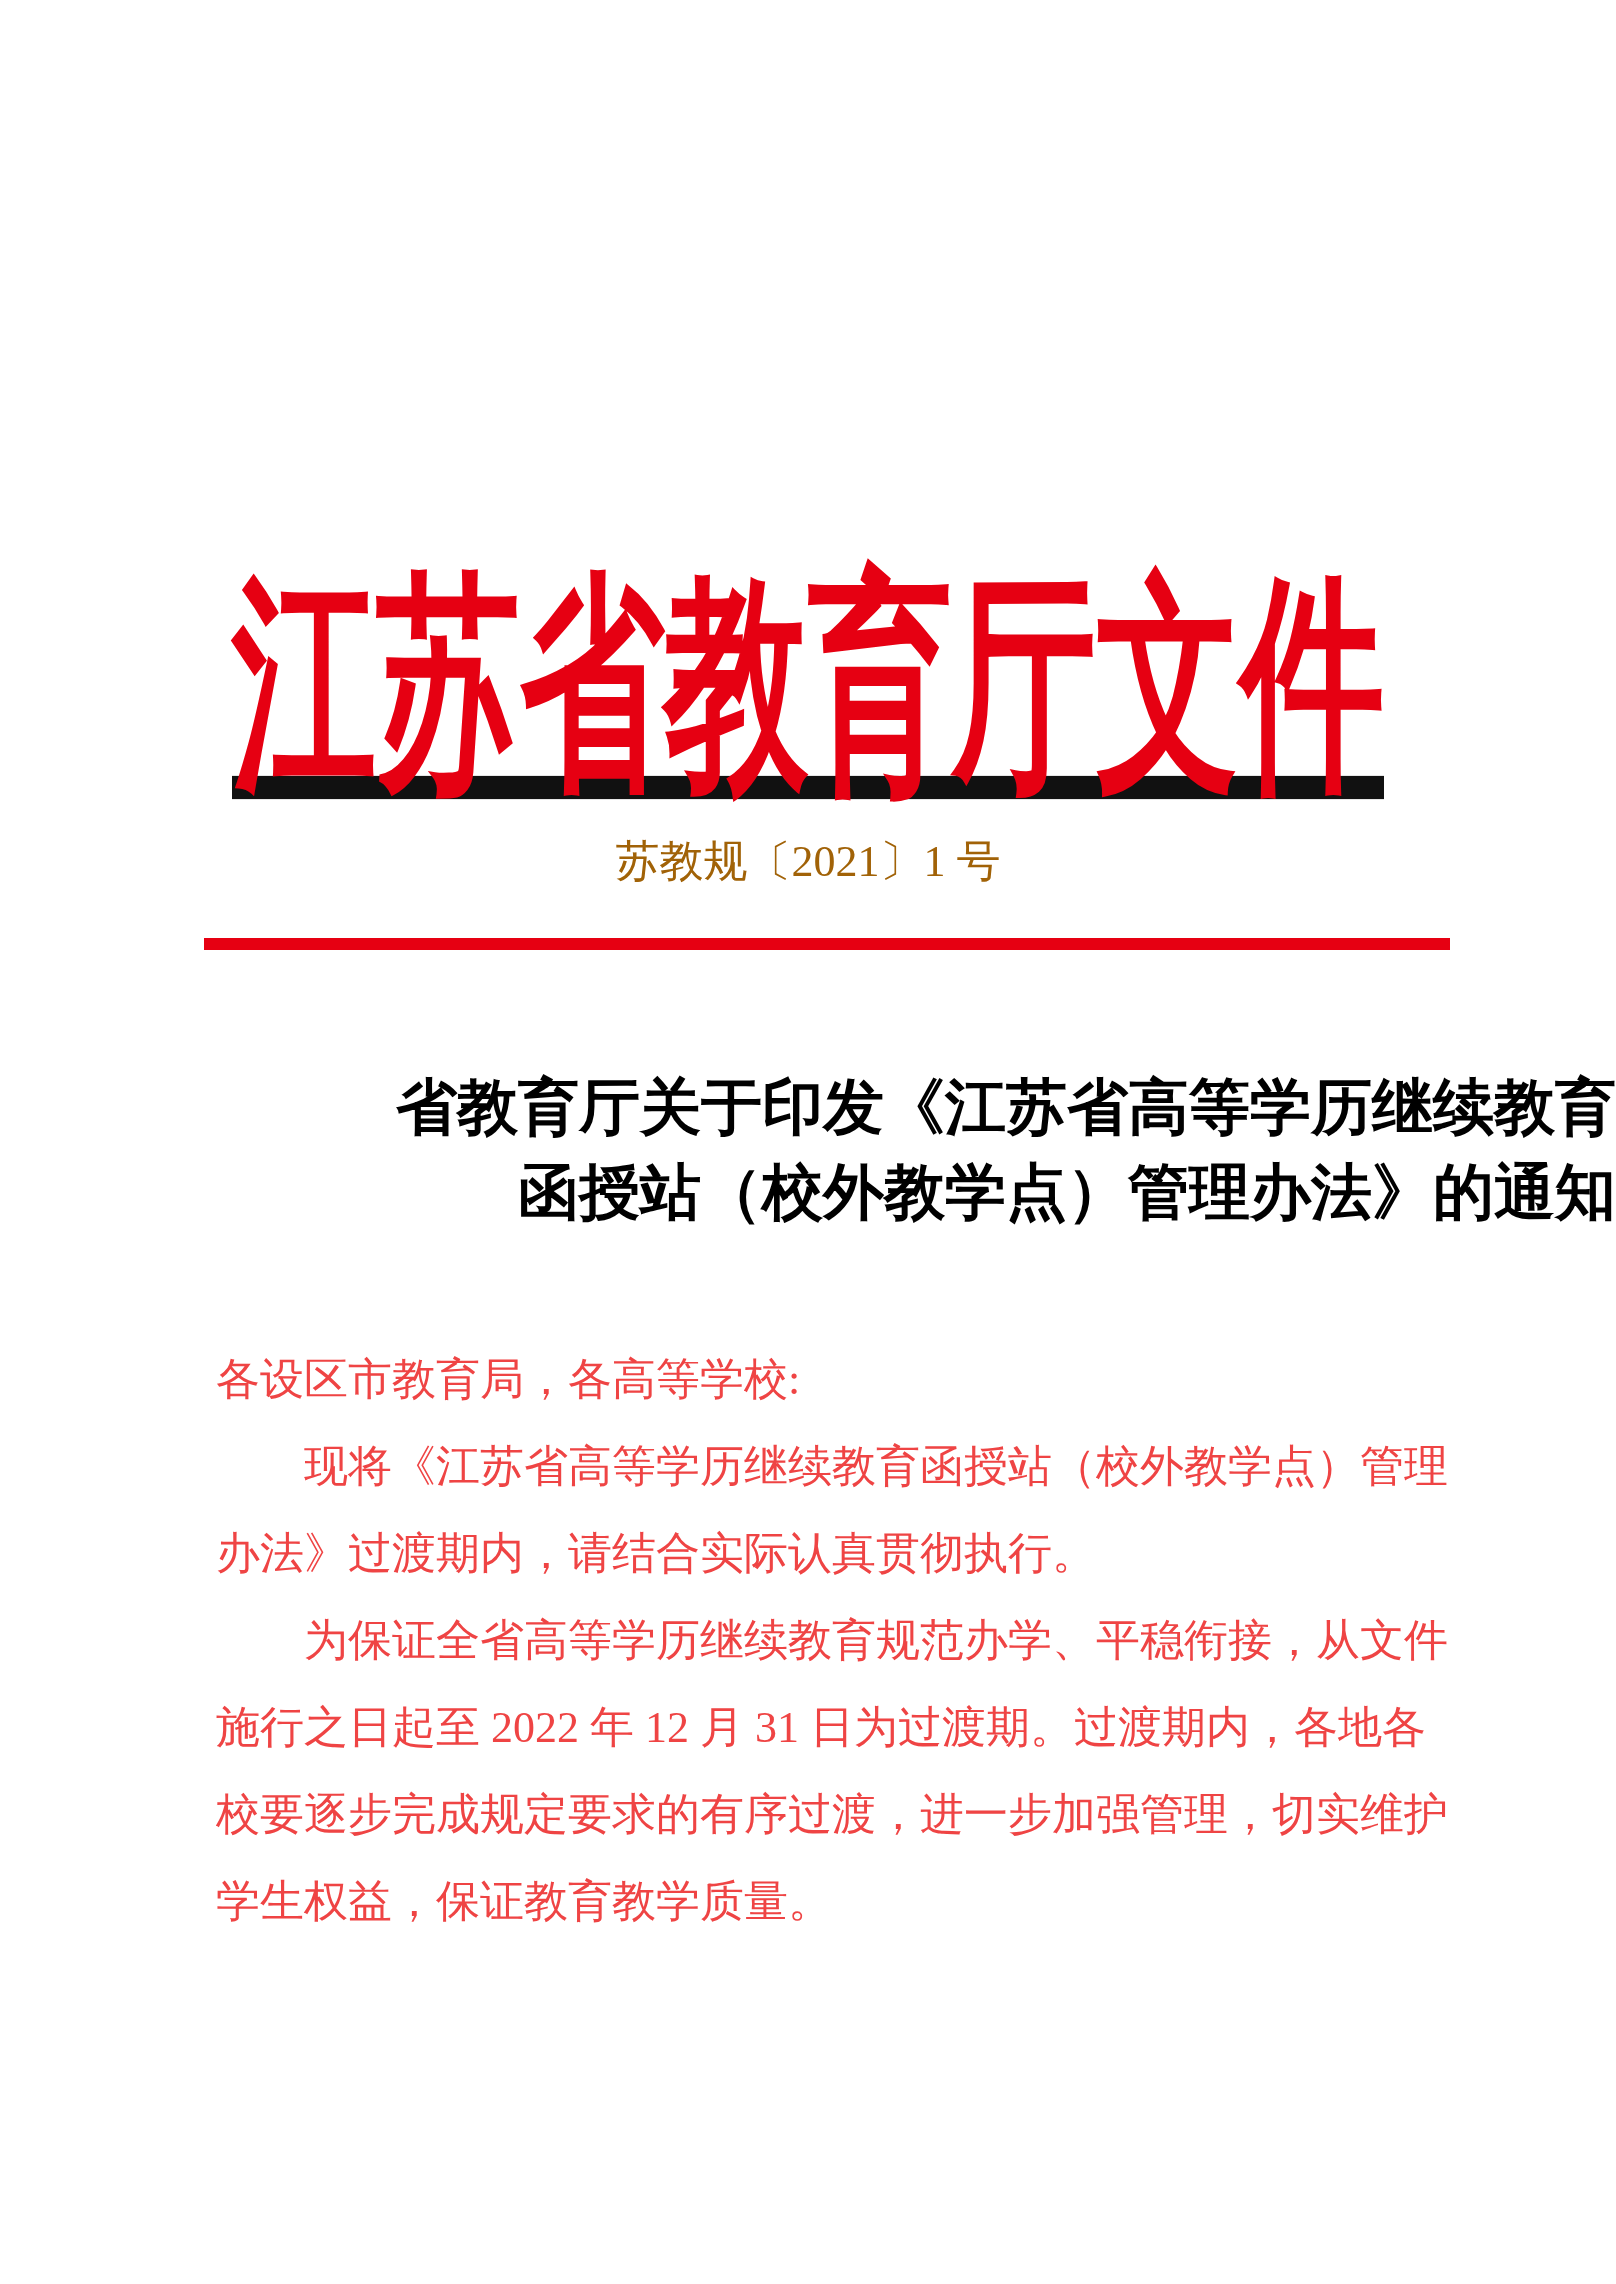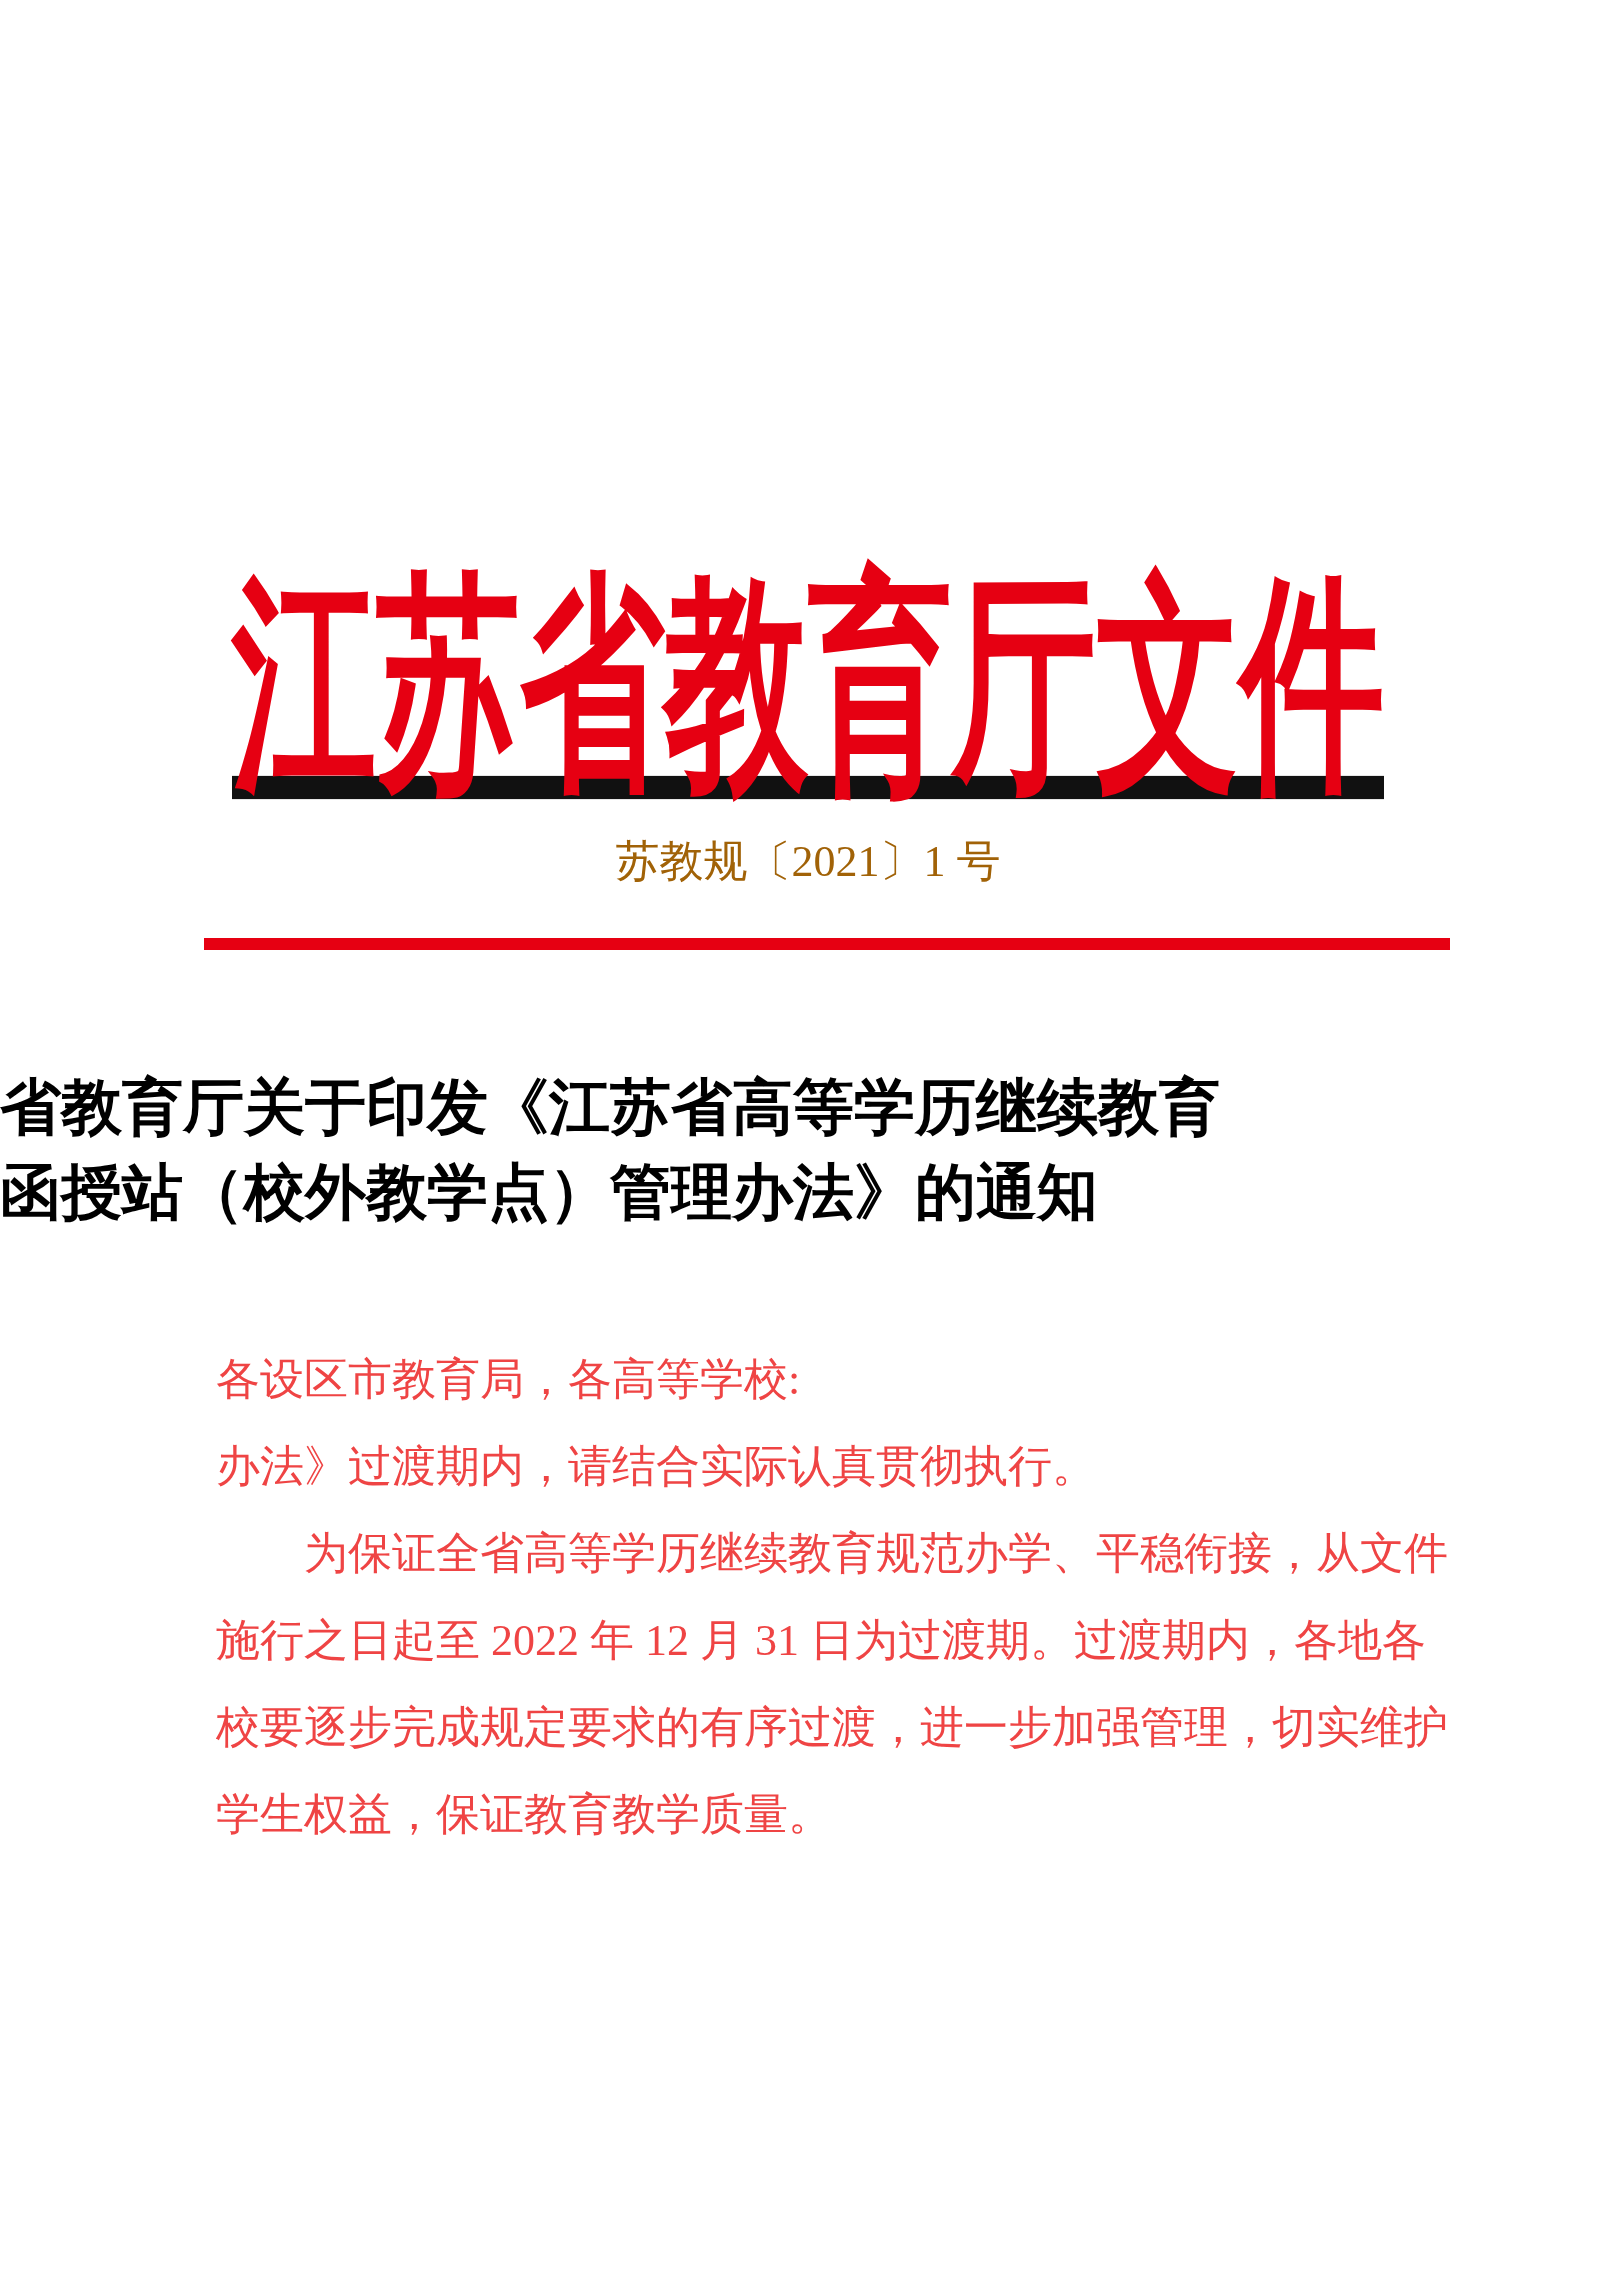--- a/index.html
+++ b/index.html
@@ -60,21 +60,21 @@
     width: 1246px;
     height: 11.8px;
     background: var(--red);
   }
   
   .notice-title {
     position: absolute;
     top: 1065px;
     left: 0;
     width: 100%;
-    text-align: left;
+    text-align: right;
     font-size: 61px;
     font-weight: bold;
     line-height: 85px;
     color: #000000;
     font-family: Liberation Serif, serif;
   }
   .notice-title .title-line {
     display: block;
     white-space: nowrap;
   }
@@ -105,20 +105,21 @@
 
   <div class="red-rule"></div>
 
   <h1 class="notice-title">
     <span class="title-line">省教育厅关于印发《江苏省高等学历继续教育</span>
     <span class="title-line">函授站（校外教学点）管理办法》的通知</span>
   </h1>
 
   <div class="body-text">
     <div class="body-line">各设区市教育局，各高等学校:</div>
+    <div class="body-line">　　现将《江苏省高等学历继续教育函授站（校外教学点）管理</div>
     <div class="body-line">办法》过渡期内，请结合实际认真贯彻执行。</div>
     <div class="body-line">　　为保证全省高等学历继续教育规范办学、平稳衔接，从文件</div>
     <div class="body-line">施行之日起至 2022 年 12 月 31 日为过渡期。过渡期内，各地各</div>
     <div class="body-line">校要逐步完成规定要求的有序过渡，进一步加强管理，切实维护</div>
     <div class="body-line">学生权益，保证教育教学质量。</div>
   </div>
 
 </div>
 
 

